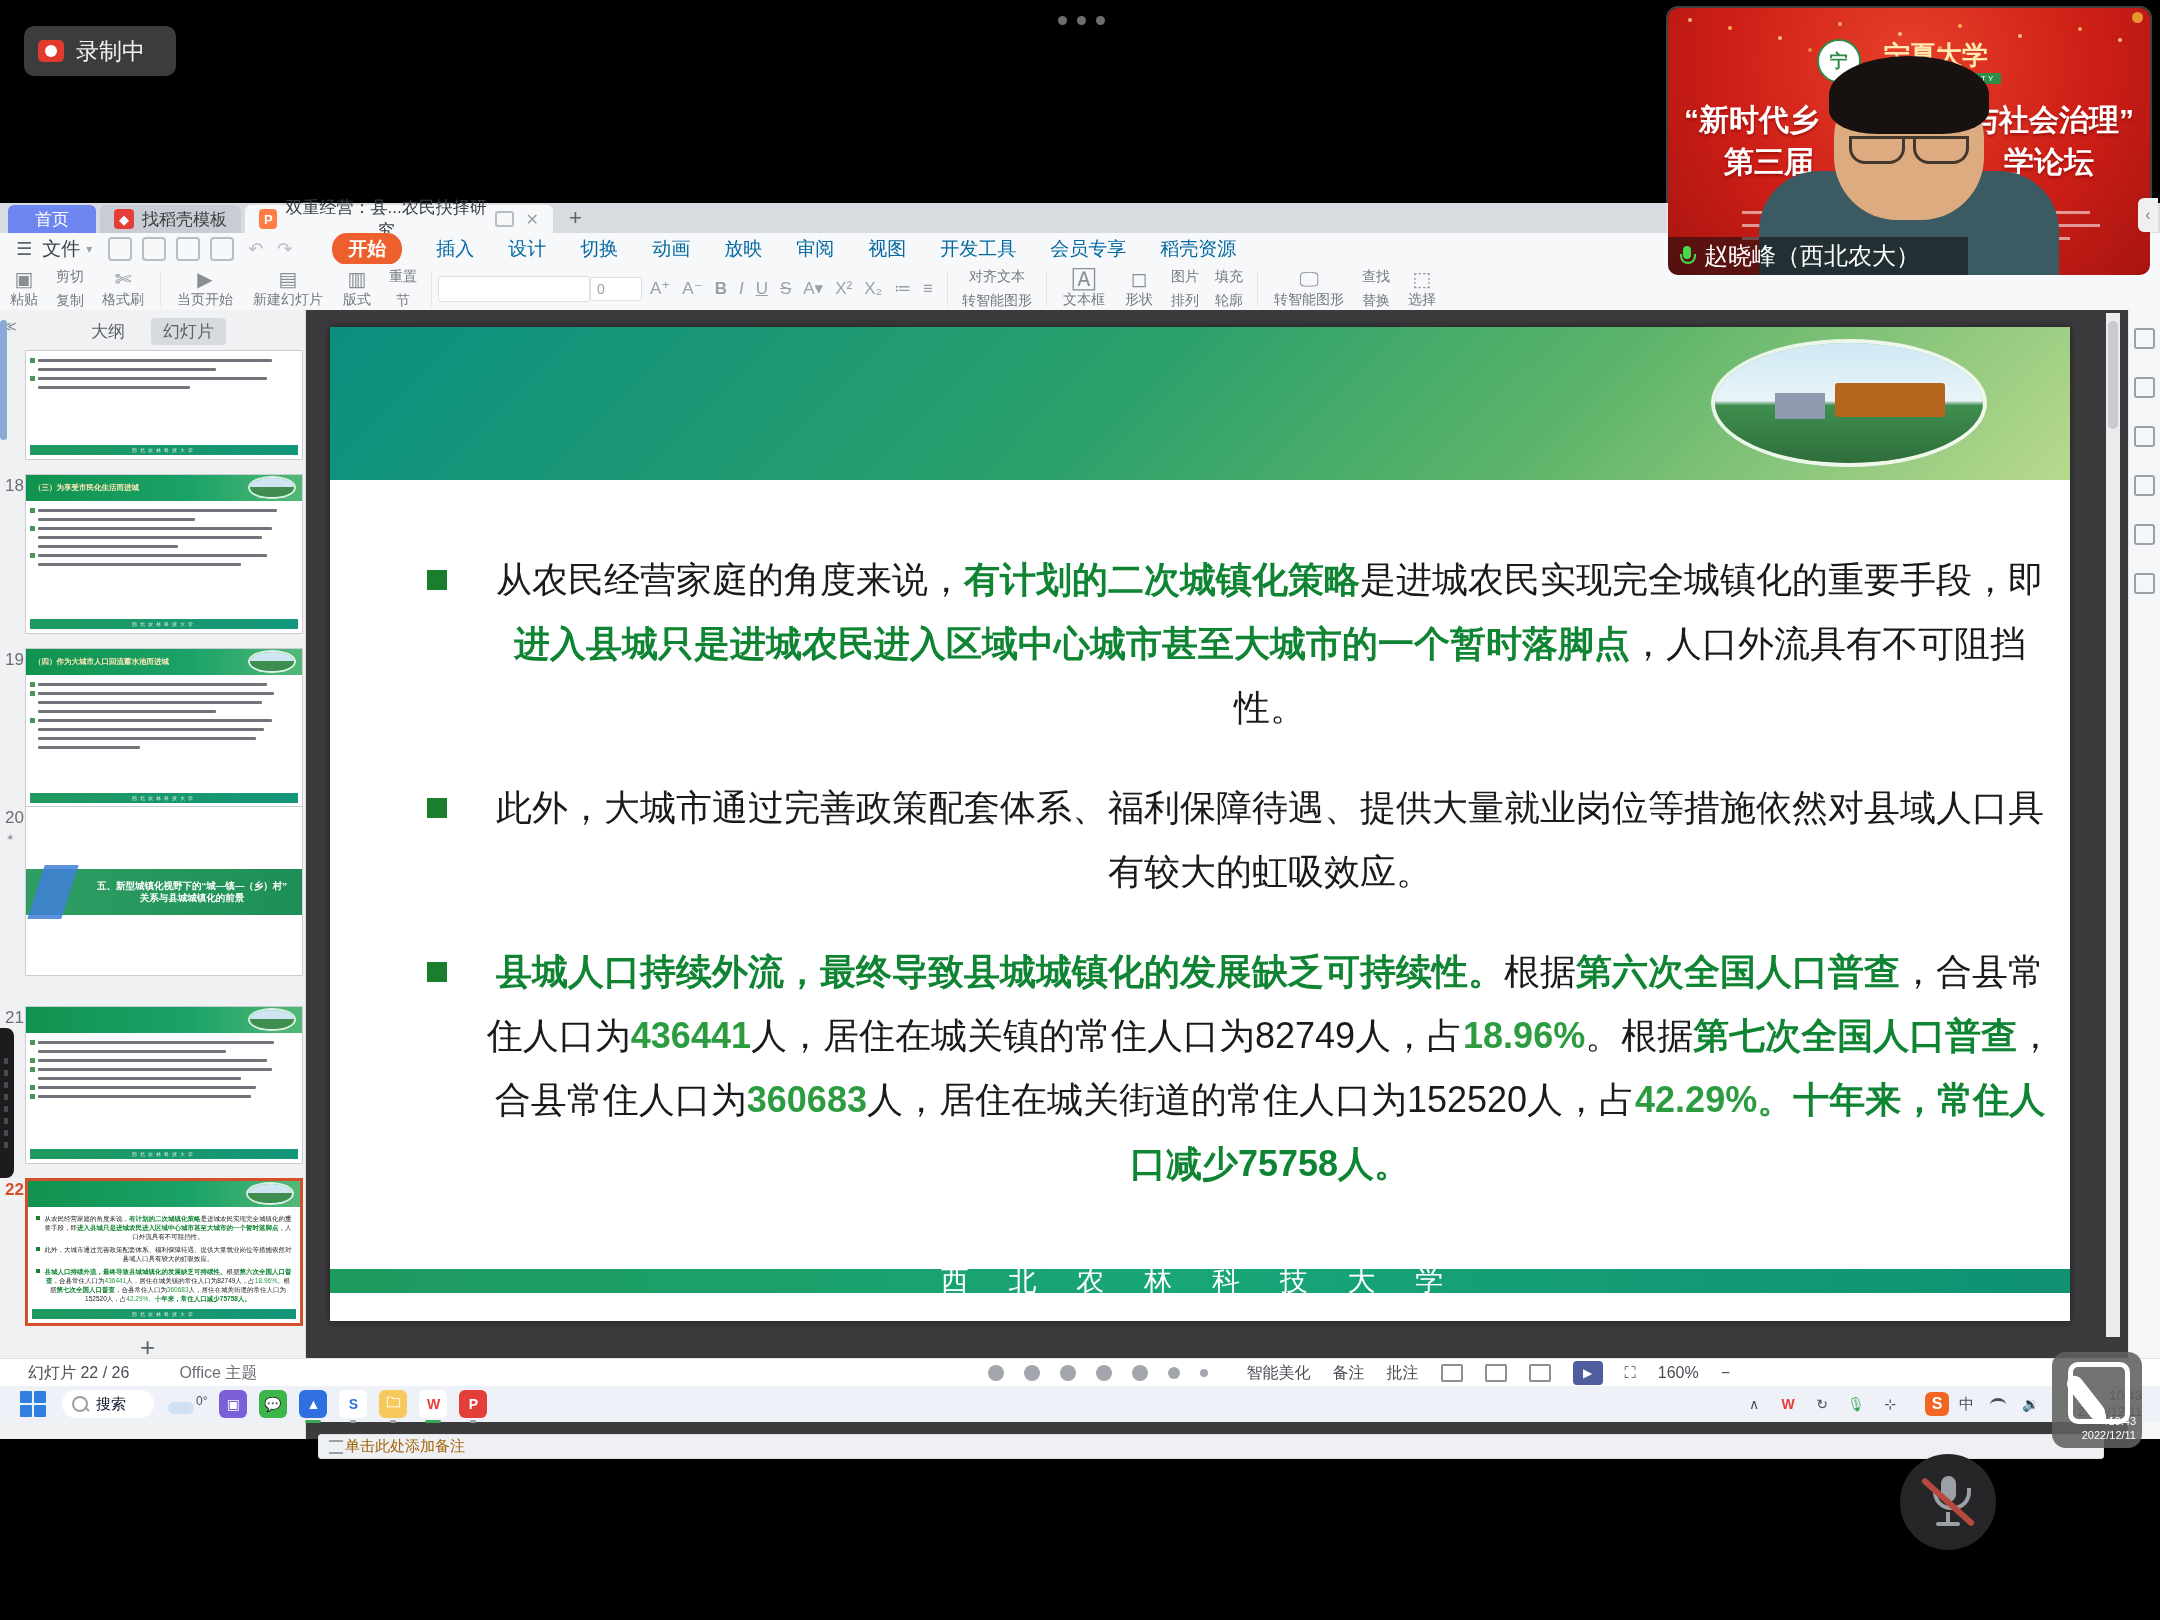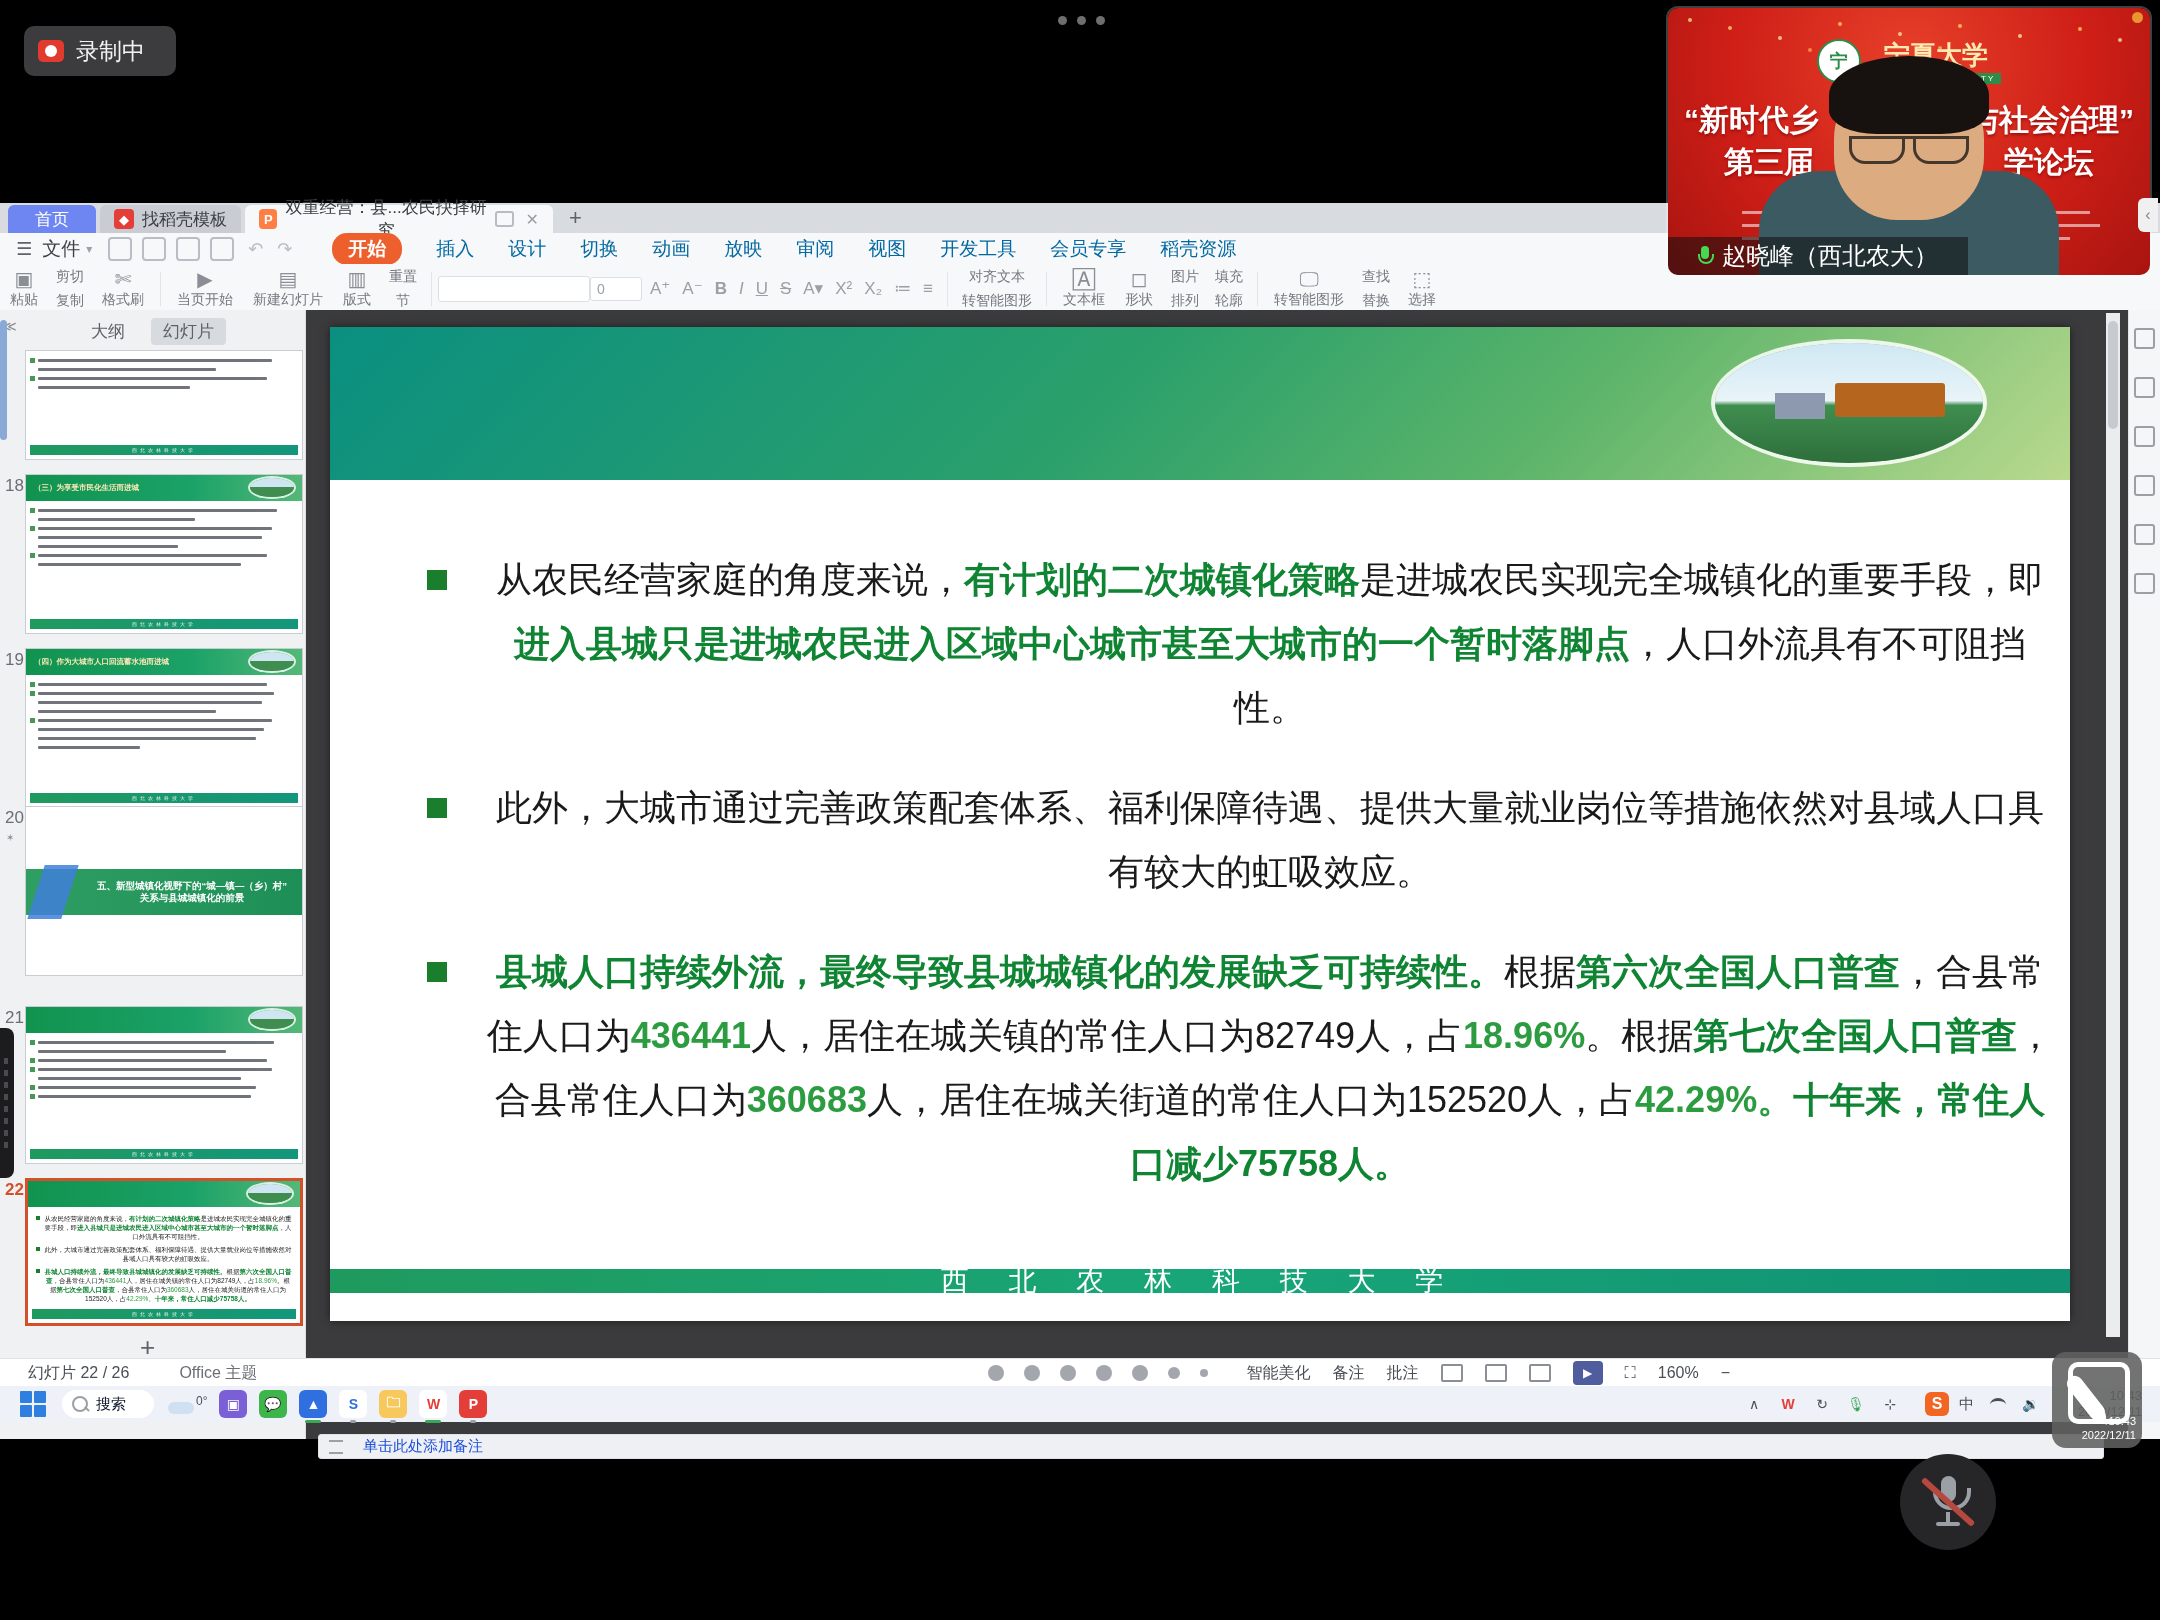--- a/index.html
+++ b/index.html
@@ -28,21 +28,21 @@
   #banner1{top:92px;font-size:30px;gap:150px;}
   #banner2{top:134px;font-size:30px;gap:190px;}
   .org-lines i{position:absolute;height:3px;background:rgba(255,255,255,.55);}
   #presenter{position:absolute;left:0;top:0;width:100%;height:100%;}
   #shirt{position:absolute;left:50%;transform:translateX(-50%);bottom:-6px;width:300px;height:110px;background:#3c5a61;border-radius:60px 60px 0 0;}
   #neck{position:absolute;left:50%;transform:translateX(-50%);bottom:88px;width:70px;height:50px;background:#d6a179;}
   #face{position:absolute;left:50%;transform:translateX(-50%);top:62px;width:150px;height:150px;background:#dcab80;border-radius:46% 46% 42% 42%;}
   #hair{position:absolute;left:50%;transform:translateX(-50%);top:48px;width:160px;height:78px;background:#17120f;border-radius:50% 50% 30% 30%;}
   #glasses{position:absolute;left:50%;transform:translateX(-50%);top:128px;width:120px;height:26px;border-top:3px solid #43372e;display:flex;justify-content:space-between;}
   #glasses::before,#glasses::after{content:"";width:50px;height:22px;border:3px solid #43372e;border-top:none;border-radius:0 0 16px 16px;}
-  #name-bar{position:absolute;left:0;bottom:0;width:300px;height:38px;background:rgba(15,15,15,.55);display:flex;align-items:center;gap:10px;padding-left:30px;box-sizing:border-box;}
+  #name-bar{position:absolute;left:0;bottom:0;width:300px;height:38px;background:rgba(15,15,15,.55);display:flex;align-items:center;gap:10px;padding-left:12px;box-sizing:border-box;}
   #mic-ico{width:14px;height:20px;position:relative;}
   #mic-ico .cap{position:absolute;left:3px;top:0;width:8px;height:13px;background:#45d94f;border-radius:4px;}
   #mic-ico .std{position:absolute;left:0;top:8px;width:12px;height:8px;border:2px solid #45d94f;border-top:none;border-radius:0 0 8px 8px;}
   #name-label{color:#fff;font-size:24px;}
   #video-dot{left:2132px;top:12px;width:11px;height:11px;border-radius:50%;background:#e8942f;}
   #video-collapse{left:2138px;top:198px;width:20px;height:34px;background:#f0f0f0;border-radius:6px 0 0 6px;color:#888;font-size:16px;display:flex;align-items:center;justify-content:center;}
 
   
   #wps{left:0;top:203px;width:2160px;height:1183px;background:#3b3b3d;text-align:center;}
   #tabbar{position:absolute;left:0;top:0;width:100%;height:30px;background:#d8dbe0;display:flex;align-items:flex-end;}
@@ -125,21 +125,21 @@
   #bullets li::before{content:"";position:absolute;left:-58px;top:22px;width:20px;height:20px;background:#1b7e2c;}
   #bullets .g{color:#2d9c41;font-weight:bold;}
   #bullets .gb{color:#0f8433;font-weight:bold;}
   #slide-foot{position:absolute;left:0;bottom:28px;width:100%;height:24px;background:linear-gradient(90deg,#1f9a5e,#18a678 50%,#0f9172);display:flex;align-items:center;justify-content:center;color:#fff;font-size:28px;letter-spacing:16px;}
 
   #slide-scrollbar{position:absolute;left:2106px;top:110px;width:14px;height:1024px;background:#ebecee;}
   #slide-scrollthumb{position:absolute;left:2108px;top:118px;width:10px;height:108px;background:#c7cacf;border-radius:5px;}
   #right-rail{position:absolute;left:2128px;top:107px;width:32px;height:1129px;background:#f5f6f8;border-left:1px solid #e2e4e7;display:flex;flex-direction:column;align-items:center;padding-top:18px;gap:28px;box-sizing:border-box;}
   .rail-ico{width:17px;height:17px;border:2px solid #9aa0a6;border-radius:3px;}
 
-  #notes-bar{position:absolute;left:318px;top:1231px;width:1786px;height:25px;background:#eef0f3;border:1px solid #e0e2e6;border-radius:3px;display:flex;align-items:center;gap:20px;padding-left:10px;box-sizing:border-box;color:#1d4ed8;font-size:15px;}
+  #notes-bar{position:absolute;left:318px;top:1231px;width:1786px;height:25px;background:#eef0f3;border:1px solid #e0e2e6;border-radius:3px;display:flex;align-items:center;gap:2px;padding-left:10px;box-sizing:border-box;color:#a16207;font-size:15px;}
   .notes-ico{width:14px;height:10px;border-top:2px solid #9aa0a6;border-bottom:2px solid #9aa0a6;}
 
   #statusbar{position:absolute;left:0;top:1155px;width:100%;height:28px;background:#ffffff;border-top:1px solid #e0e2e5;display:flex;align-items:center;font-size:16px;color:#4a4e55;}
   #statusbar .lft{margin-left:28px;}
   #statusbar .lft2{margin-left:50px;color:#6b6f75;}
   #status-right{margin-left:auto;display:flex;align-items:center;gap:22px;margin-right:430px;}
   .vico{width:18px;height:14px;border:2px solid #8a8e95;border-radius:2px;}
   .play-btn{width:30px;height:24px;background:#4f5d9e;border-radius:4px;color:#fff;font-size:12px;display:flex;align-items:center;justify-content:center;}
 
   

